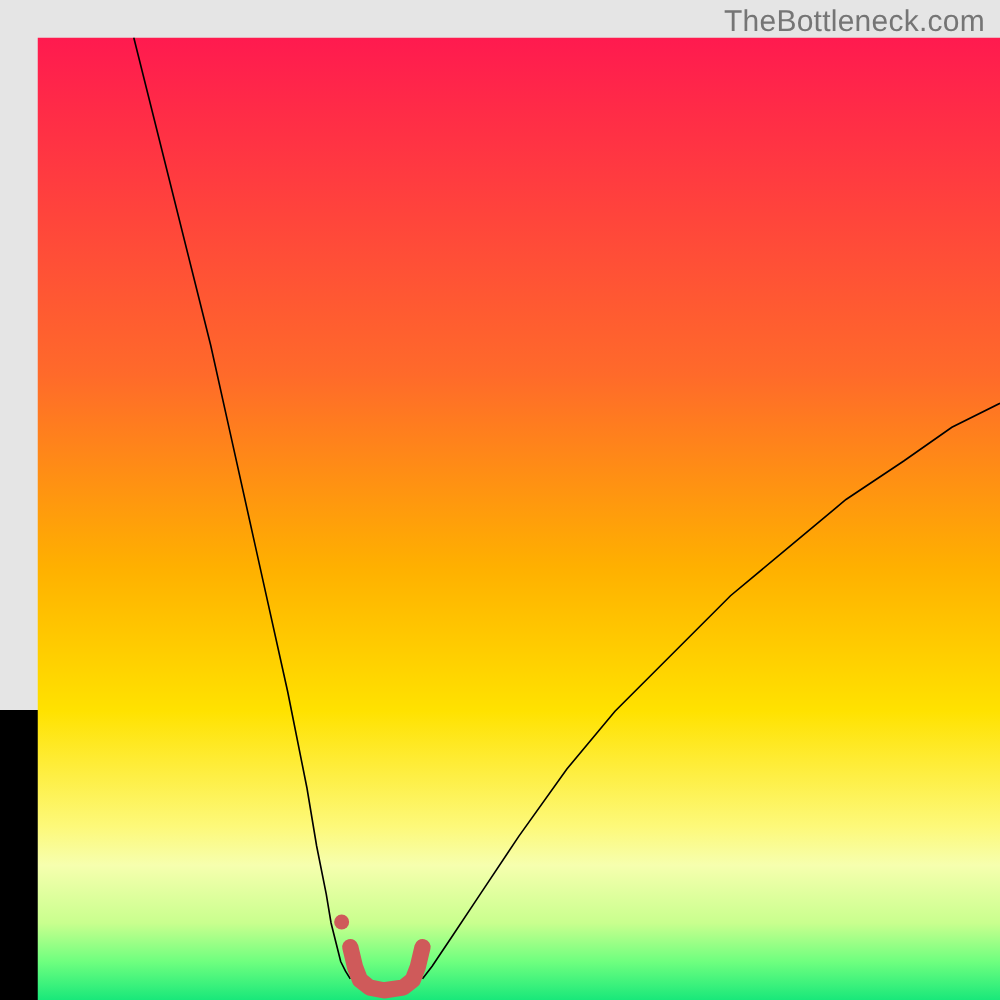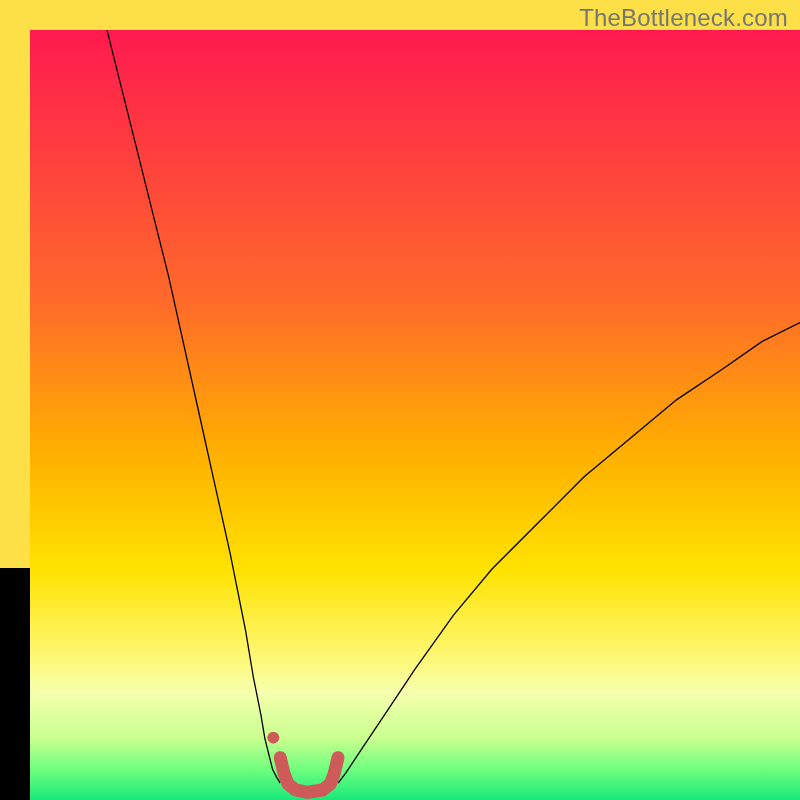--- a/index.html
+++ b/index.html
@@ -7,21 +7,21 @@
     padding: 0;
     width: 800px;
     height: 800px;
     background: #000000;
     overflow: hidden;
   }
   .container {
     position: relative;
     width: 800px;
     height: 568px;
-    background: #fde047;
+    background: #e5e5e5;
   }
   .watermark {
     position: absolute;
     top: 4px;
     right: 12px;
     font-family: Arial, Helvetica, sans-serif;
     font-size: 24px;
     font-weight: 500;
     color: #757575;
     letter-spacing: 0.2px;

